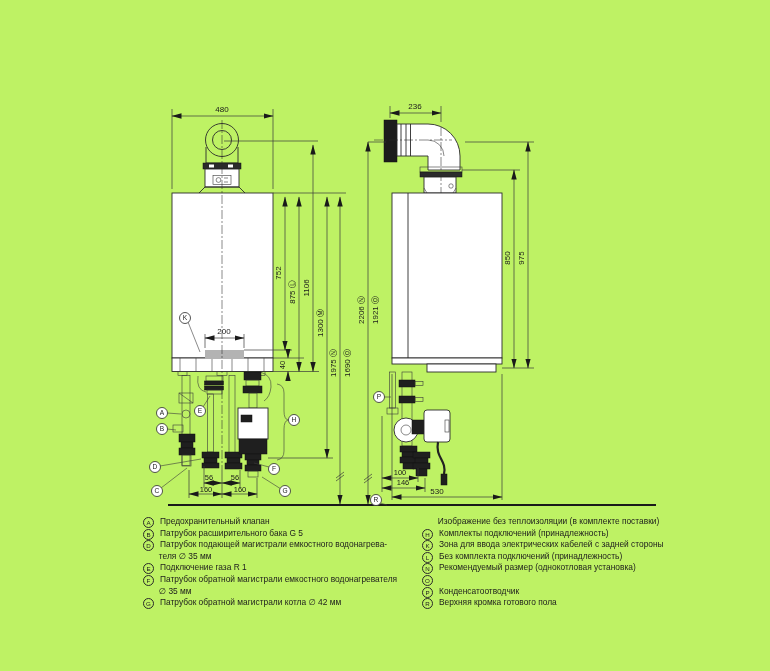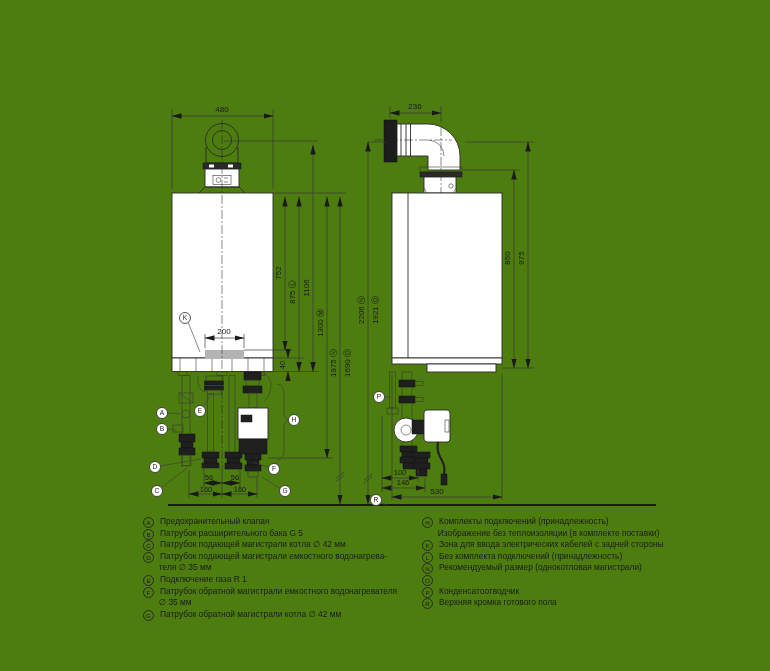--- a/index.html
+++ b/index.html
@@ -1,16 +1,16 @@
 <!DOCTYPE html>
 <html><head>
 <meta charset="utf-8">
 <style>
   html,body{margin:0;padding:0;background:#fff;}
-  #stage{position:relative;width:770px;height:671px;background:#4d7c0f;overflow:hidden;
+  #stage{position:relative;width:770px;height:671px;background:#bef264;overflow:hidden;
          font-family:"Liberation Sans", sans-serif;}
   svg{position:absolute;left:0;top:0;}
   .dimtxt{font-family:"Liberation Sans", sans-serif;font-size:8px;fill:#1a1a1a;}
   .smalltxt{font-family:"Liberation Sans", sans-serif;font-size:7.5px;fill:#1a1a1a;}
   .callout-letter{font-family:"Liberation Sans", sans-serif;font-size:6.6px;fill:#1a1a1a;}
   .ln{stroke:#2a2a2a;stroke-width:0.9;fill:none;}
   .lnthin{stroke:#3a3a3a;stroke-width:0.6;fill:none;}
   .dim{stroke:#3a3a3a;stroke-width:0.7;fill:none;}
   .cl{stroke:#2a2a2a;stroke-width:0.55;stroke-dasharray:9 2 2 2;fill:none;}
   .dark{fill:#1f1f1f;stroke:#111;stroke-width:0.5;}
@@ -300,24 +300,20 @@
 <div class="legend" style="left:143px;top:516px;width:272px;">
   <div class="lrow">
         <span class="lc">A</span>
         <span>Предохранительный клапан</span>
       </div>
   <div class="lrow">
         <span class="lc">B</span>
         <span>Патрубок расширительного бака G 5</span>
       </div>
   <div class="lrow">
-        <span class="lc">C</span>
-        <span>Патрубок подающей магистрали котла ∅ 42 мм</span>
-      </div>
-  <div class="lrow">
         <span class="lc">D</span>
         <span>Патрубок подающей магистрали емкостного водонагрева-</span>
       </div>
   <div class="lrow">
         <span class="lspacer"></span>
         <span>теля ∅ 35 мм</span>
       </div>
   <div class="lrow">
         <span class="lc">E</span>
         <span>Подключение газа R 1</span>
@@ -331,38 +327,38 @@
         <span>∅ 35 мм</span>
       </div>
   <div class="lrow">
         <span class="lc">G</span>
         <span>Патрубок обратной магистрали котла ∅ 42 мм</span>
       </div>
 </div>
 
 <div class="legend" style="left:422px;top:516px;width:278px;">
   <div class="lrow">
+        <span class="lspacer"></span>
+        <span>Изображение без теплоизоляции (в комплекте поставки)</span>
+      </div>
+  <div class="lrow">
         <span class="lc">H</span>
         <span>Комплекты подключений (принадлежность)</span>
       </div>
   <div class="lrow">
-        <span class="lspacer"></span>
-        <span>Изображение без теплоизоляции (в комплекте поставки)</span>
-      </div>
-  <div class="lrow">
         <span class="lc">K</span>
         <span>Зона для ввода электрических кабелей с задней стороны</span>
       </div>
   <div class="lrow">
         <span class="lc">L</span>
         <span>Без комплекта подключений (принадлежность)</span>
       </div>
   <div class="lrow">
         <span class="lc">N</span>
-        <span>Рекомендуемый размер (однокотловая магистрали)</span>
+        <span>Рекомендуемый размер (однокотловая установка)</span>
       </div>
   <div class="lrow">
         <span class="lc">O</span>
       </div>
   <div class="lrow">
         <span class="lc">P</span>
         <span>Конденсатоотводчик</span>
       </div>
   <div class="lrow">
         <span class="lc">R</span>

